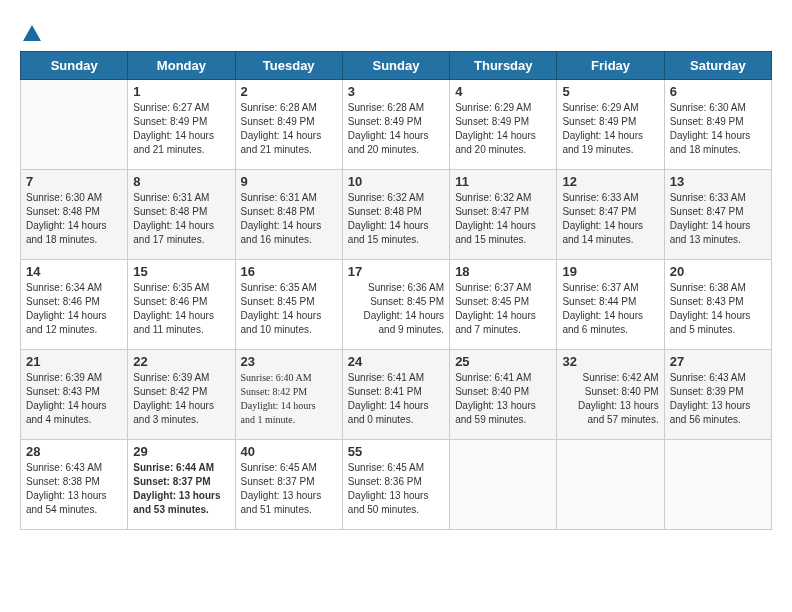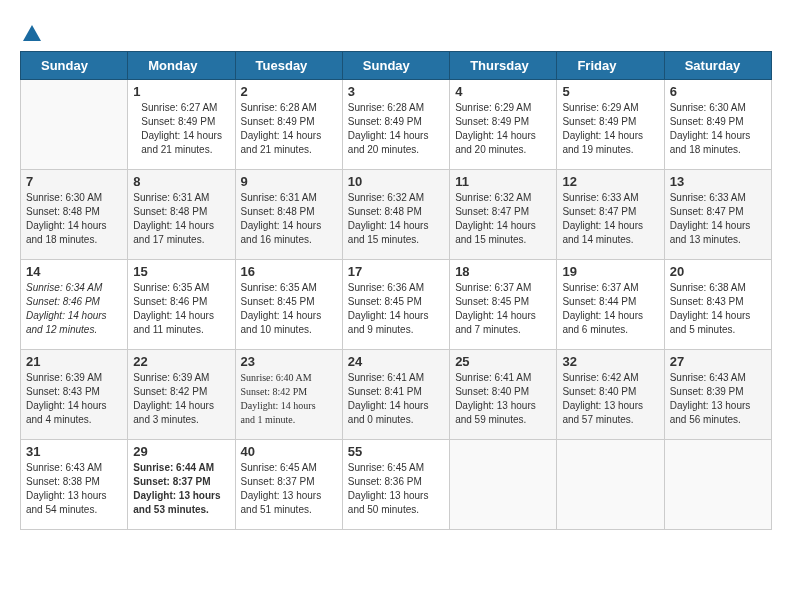--- a/index.html
+++ b/index.html
@@ -36,21 +36,21 @@
       width: 100%;
       border-collapse: collapse;
       table-layout: fixed;
     }
     thead th {
       background-color: #2471a3;
       color: #fff;
       font-size: 13px;
       font-weight: bold;
       padding: 6px 20px;
-      text-align: left;
+      text-align: center;
       border: 1px solid #1a5276;
     }
     tbody td {
       border: 1px solid #ccc;
       vertical-align: top;
       padding: 4px 5px;
       font-size: 10.5px;
       color: #333;
       height: 90px;
     }
@@ -106,21 +106,21 @@
         <th>Thursday</th>
         <th>Friday</th>
         <th>Saturday</th>
       </tr>
   </thead>
   <tbody id="calendar-body">
   <tr>
         <td class="empty"></td>
         <td>
           <span class="day-number">1</span>
-          <div class="day-info" style="white-space: pre-line; margin-left: 8px;">Sunrise: 6:27 AM
+          <div class="day-info" style="white-space: pre-line;">Sunrise: 6:27 AM
 Sunset: 8:49 PM
 Daylight: 14 hours
 and 21 minutes.</div>
         </td>
         <td>
           <span class="day-number">2</span>
           <div class="day-info" style="white-space: pre-line;">Sunrise: 6:28 AM
 Sunset: 8:49 PM
 Daylight: 14 hours
 and 21 minutes.</div>
@@ -201,42 +201,42 @@
           <span class="day-number">13</span>
           <div class="day-info" style="white-space: pre-line;">Sunrise: 6:33 AM
 Sunset: 8:47 PM
 Daylight: 14 hours
 and 13 minutes.</div>
         </td>
       </tr>
       <tr>
         <td>
           <span class="day-number">14</span>
-          <div class="day-info" style="white-space: pre-line; font-style: italic;">Sunrise: 6:34 AM
+          <div class="day-info" style="white-space: pre-line;">Sunrise: 6:34 AM
 Sunset: 8:46 PM
 Daylight: 14 hours
 and 12 minutes.</div>
         </td>
         <td>
           <span class="day-number">15</span>
           <div class="day-info" style="white-space: pre-line;">Sunrise: 6:35 AM
 Sunset: 8:46 PM
 Daylight: 14 hours
 and 11 minutes.</div>
         </td>
         <td>
           <span class="day-number">16</span>
           <div class="day-info" style="white-space: pre-line;">Sunrise: 6:35 AM
 Sunset: 8:45 PM
 Daylight: 14 hours
 and 10 minutes.</div>
         </td>
         <td>
           <span class="day-number">17</span>
-          <div class="day-info" style="white-space: pre-line;">Sunrise: 6:36 AM
+          <div class="day-info" style="white-space: pre-line; text-align: right;">Sunrise: 6:36 AM
 Sunset: 8:45 PM
 Daylight: 14 hours
 and 9 minutes.</div>
         </td>
         <td>
           <span class="day-number">18</span>
           <div class="day-info" style="white-space: pre-line;">Sunrise: 6:37 AM
 Sunset: 8:45 PM
 Daylight: 14 hours
 and 7 minutes.</div>
@@ -287,36 +287,36 @@
         </td>
         <td>
           <span class="day-number">25</span>
           <div class="day-info" style="white-space: pre-line;">Sunrise: 6:41 AM
 Sunset: 8:40 PM
 Daylight: 13 hours
 and 59 minutes.</div>
         </td>
         <td>
           <span class="day-number">32</span>
-          <div class="day-info" style="white-space: pre-line;">Sunrise: 6:42 AM
+          <div class="day-info" style="white-space: pre-line; text-align: right;">Sunrise: 6:42 AM
 Sunset: 8:40 PM
 Daylight: 13 hours
 and 57 minutes.</div>
         </td>
         <td>
           <span class="day-number">27</span>
           <div class="day-info" style="white-space: pre-line;">Sunrise: 6:43 AM
 Sunset: 8:39 PM
 Daylight: 13 hours
 and 56 minutes.</div>
         </td>
       </tr>
       <tr>
         <td>
-          <span class="day-number">31</span>
+          <span class="day-number">28</span>
           <div class="day-info" style="white-space: pre-line;">Sunrise: 6:43 AM
 Sunset: 8:38 PM
 Daylight: 13 hours
 and 54 minutes.</div>
         </td>
         <td>
           <span class="day-number">29</span>
           <div class="day-info" style="white-space: pre-line; font-weight: bold;">Sunrise: 6:44 AM
 Sunset: 8:37 PM
 Daylight: 13 hours

